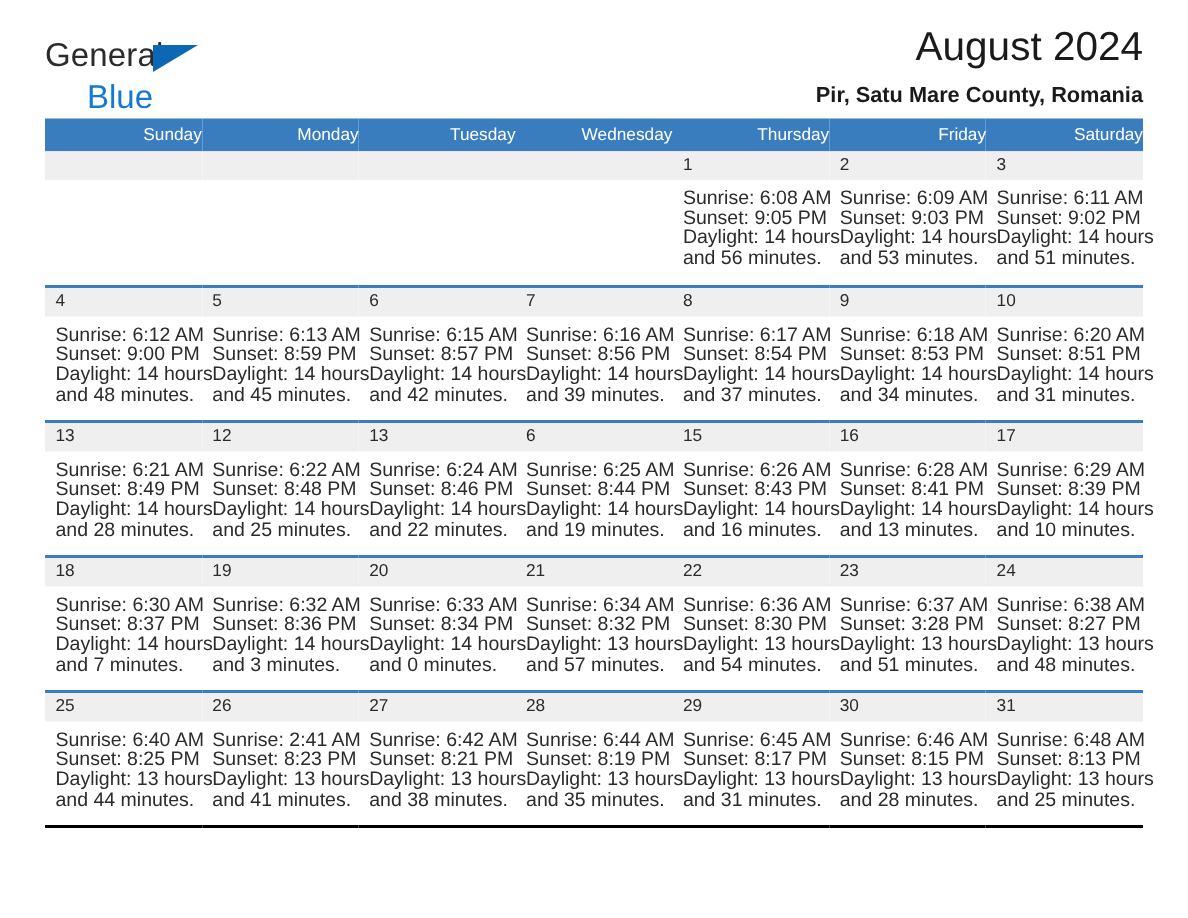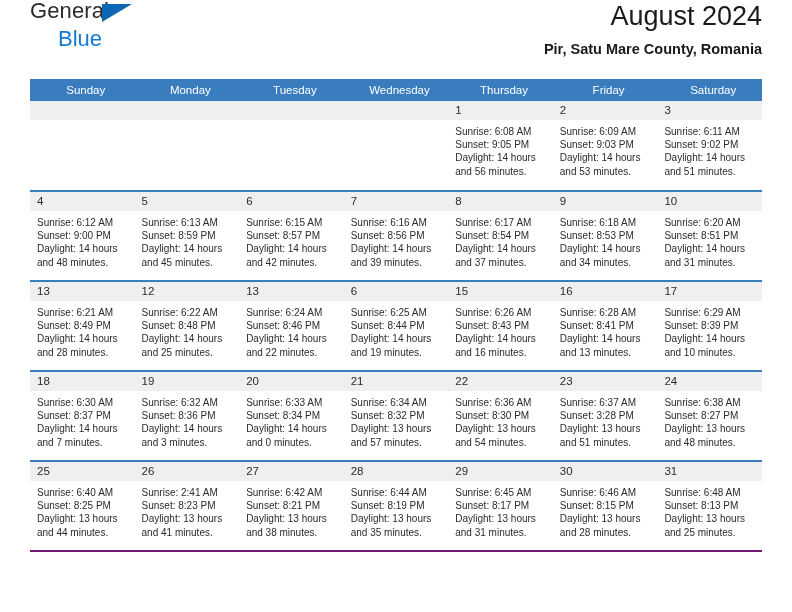--- a/index.html
+++ b/index.html
@@ -18,22 +18,23 @@
     position: relative;
     width: 792px;
     height: 612px;
     box-sizing: border-box;
     padding: 0 30px;
   }
 
   
   .topbar {
     display: flex;
-    align-items: flex-start;
+    align-items: flex-end;
     justify-content: space-between;
+    padding-top: 28px;
     height: 72px;
     box-sizing: border-box;
   }
   .logo {
     position: relative;
     width: 115px;
     height: 46px;
     line-height: 1;
     user-select: none;
   }
@@ -84,58 +85,58 @@
     width: 732px;
     border-collapse: collapse;
     table-layout: fixed;
     margin-top: 7px;
   }
   .calendar th {
     background: #3a7dbf;
     color: #ffffff;
     font-size: 11.5px;
     font-weight: normal;
-    text-align: center;
+    text-align: right;
     padding: 5px 0 5px 7px;
     height: 20px;
     box-sizing: border-box;
     border: none;
   }
   .calendar td {
     vertical-align: top;
     padding: 0;
     border: none;
     border-bottom: 2px solid #3a7dbf;
     height: 90px;
     box-sizing: border-box;
     background: #ffffff;
   }
   .calendar tr.week:last-child td {
-    border-bottom: 2px solid #701a75;
+    border-bottom: 2px solid #000000;
     margin-top: 40px;
   }
   .cell {
     height: 100%;
     box-sizing: border-box;
   }
   .daynum {
     background: #efefef;
     font-size: 11.5px;
     color: #2b2b2b;
     padding: 3px 0 3px 7px;
     height: 19px;
     box-sizing: border-box;
   }
   .cell.empty .daynum {
     background: #efefef;
     color: transparent;
   }
   .info {
     padding: 5px 6px 0 7px;
-    font-size: 10px;
+    font-size: 13px;
     line-height: 13.2px;
     color: #2b2b2b;
   }
   .info div {
     white-space: nowrap;
   }
 </style>
 </head>
 <body>
 

